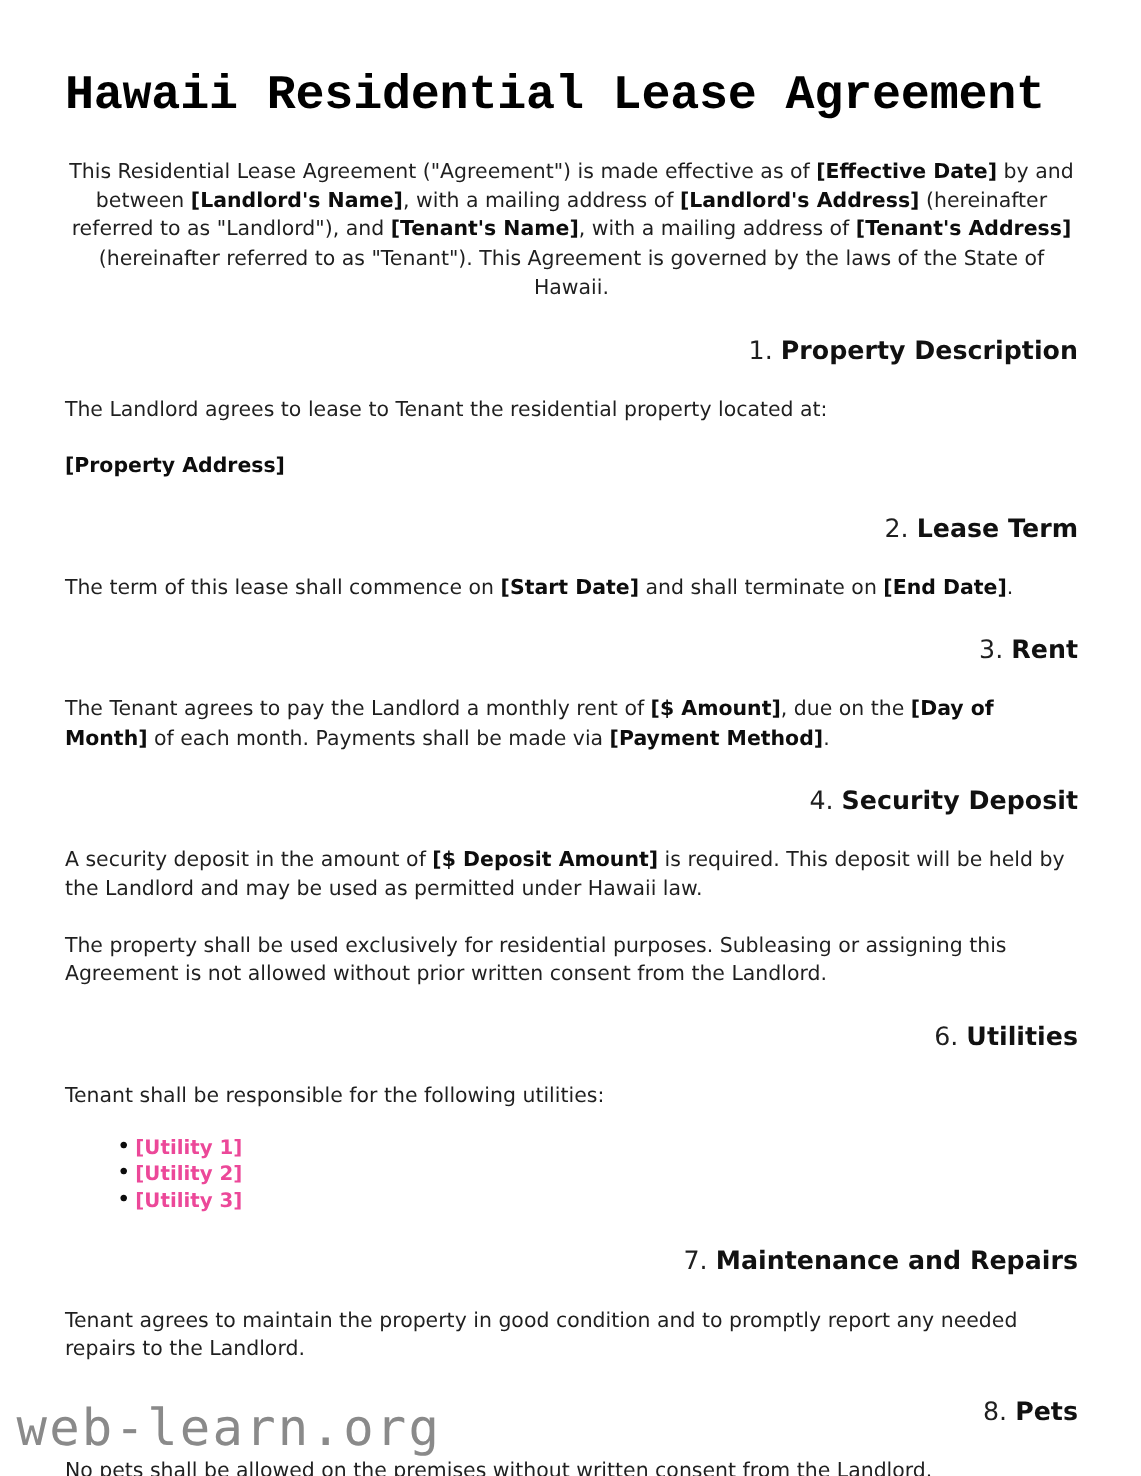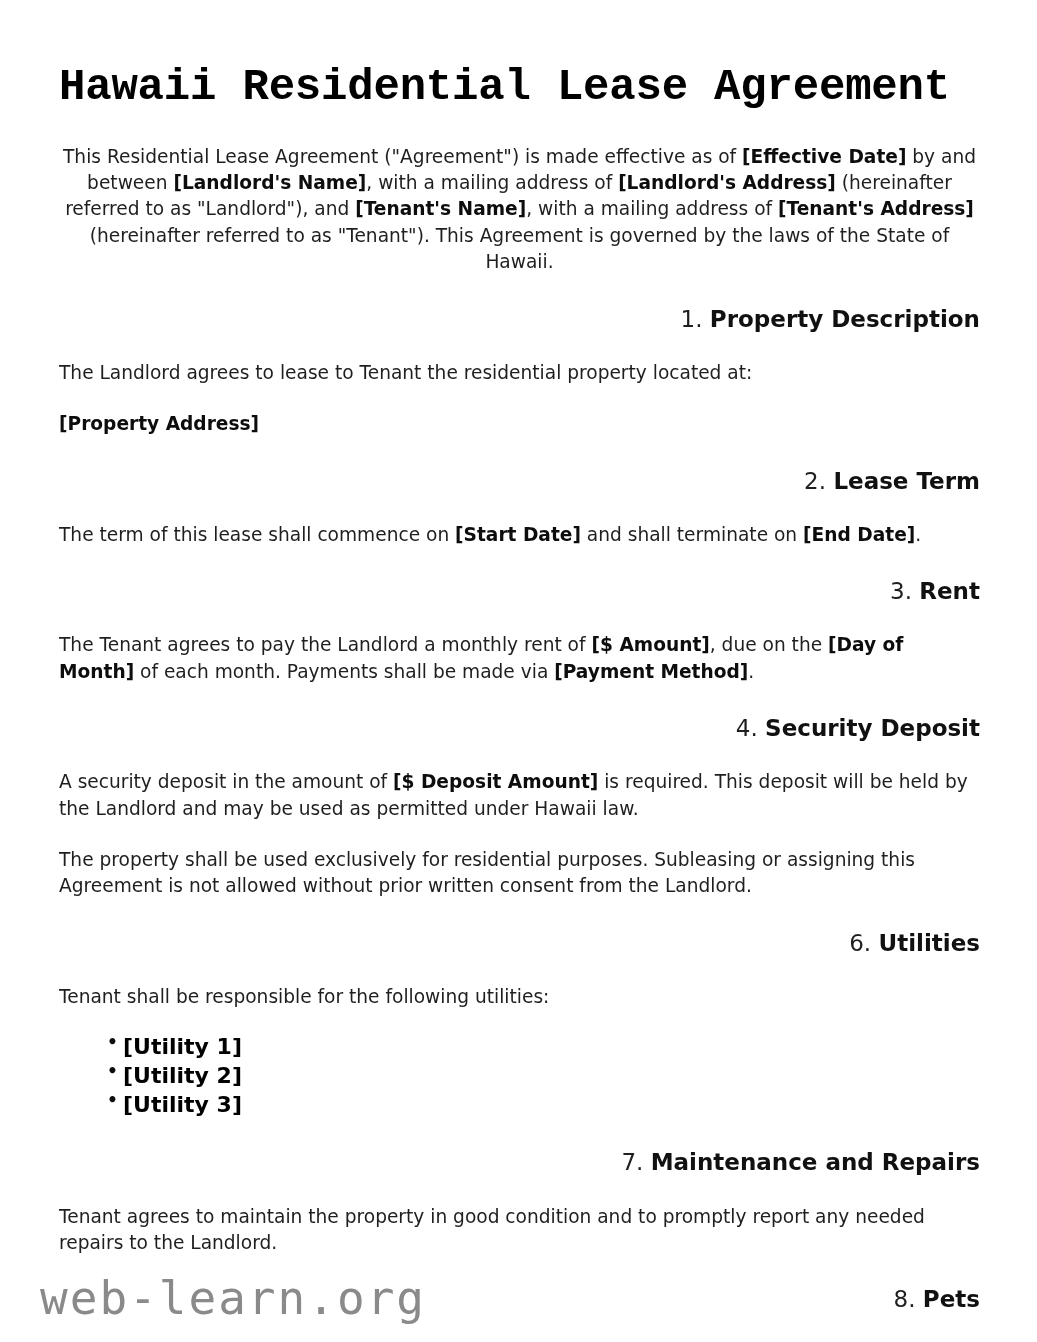--- a/index.html
+++ b/index.html
@@ -77,39 +77,39 @@
     padding-top: 25px;
   }
 
   .utility-list {
     margin: 0;
     padding-top: 22px;
     padding-left: 48px;
     list-style: none;
   }
   .utility-list li {
-    font-size: 22px;
+    font-size: 18px;
     line-height: 1.32;
     font-weight: 700;
-    color: #000000;
+    color: #ec4899;
     position: relative;
     padding-left: 16px;
   }
   .utility-list li::before {
     content: "\2022";
     position: absolute;
     left: 0;
     top: -1px;
     font-size: 17px;
     color: #0d0d0d;
   }
 
   .watermark {
     position: absolute;
-    left: 40px;
+    left: 15px;
     top: 1271px;
     font-family: "DejaVu Sans Mono", "Liberation Mono", monospace;
     font-size: 46px;
     font-weight: 400;
     letter-spacing: 2px;
     color: #8a8a8a;
     white-space: nowrap;
     pointer-events: none;
     user-select: none;
   }

